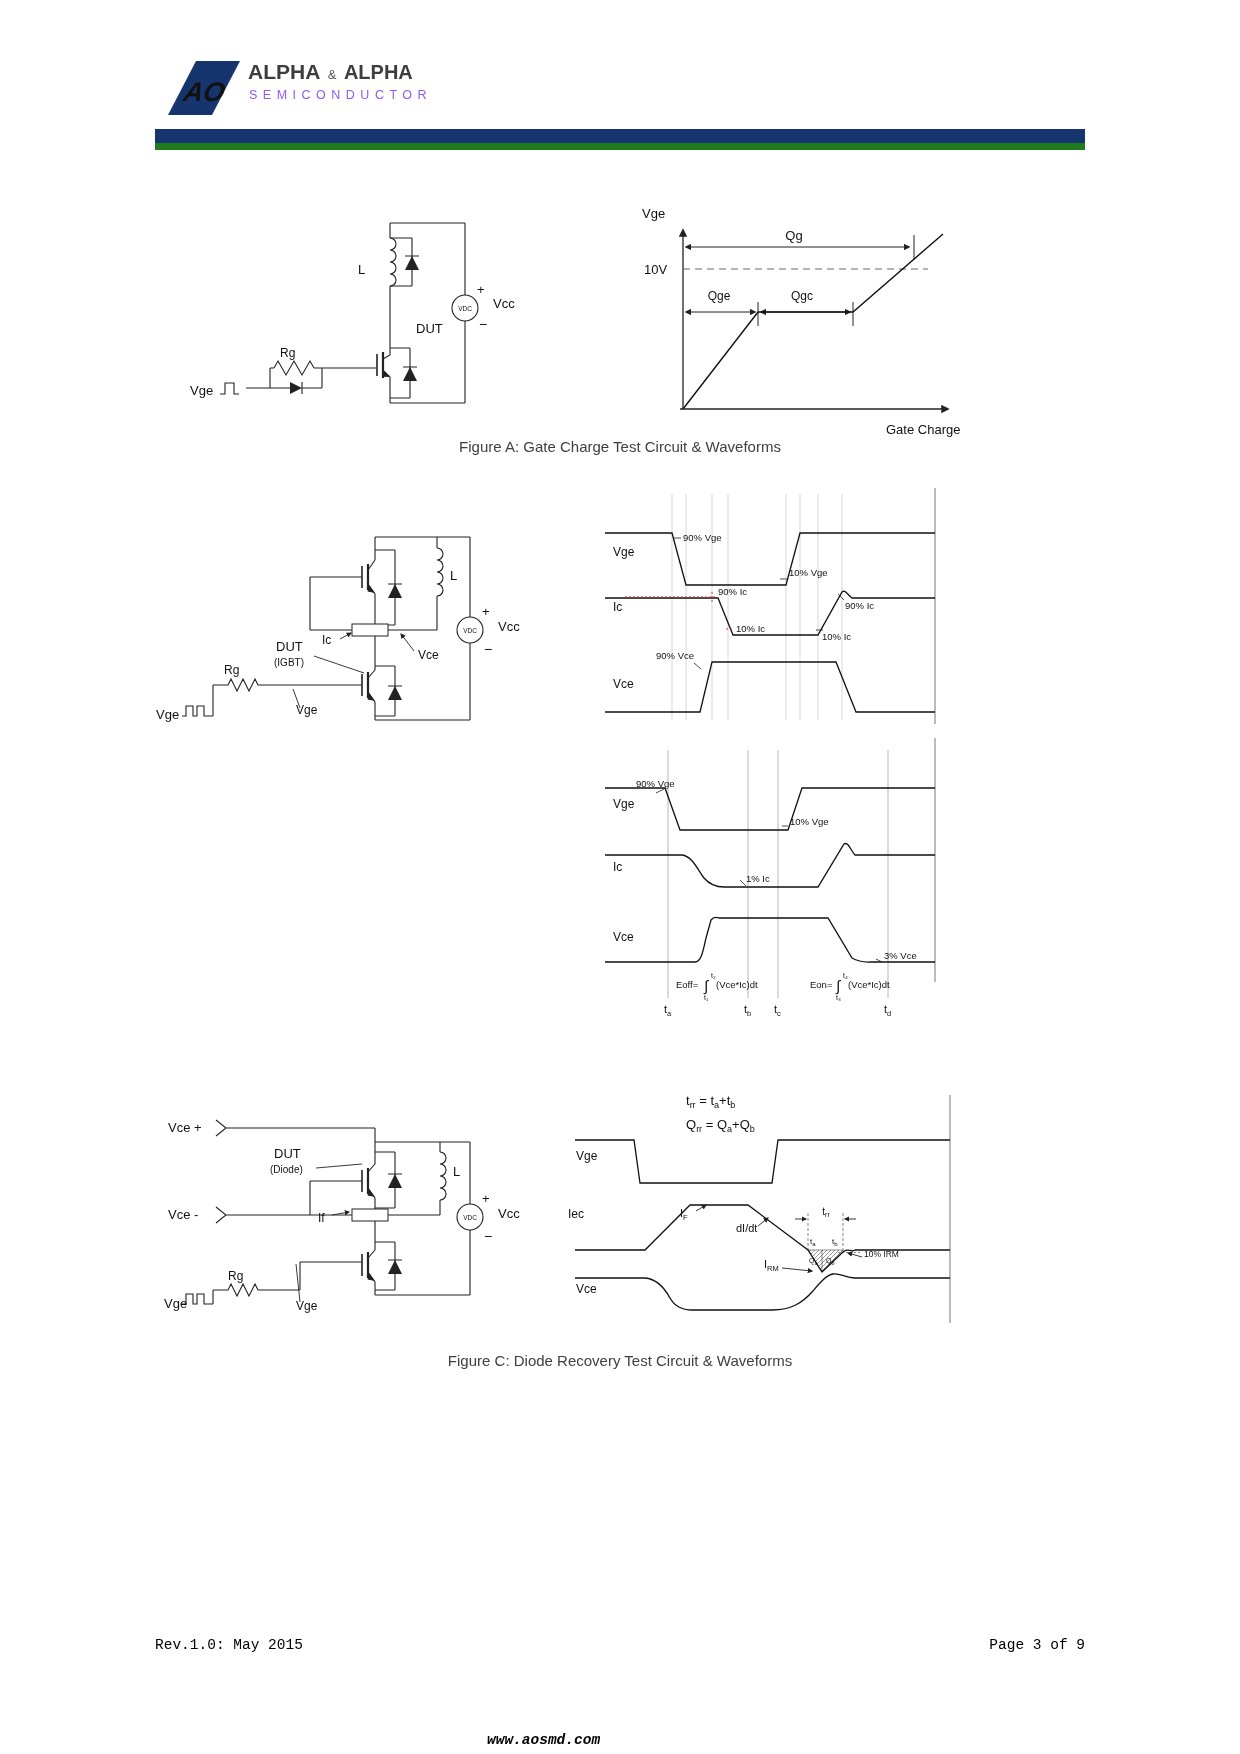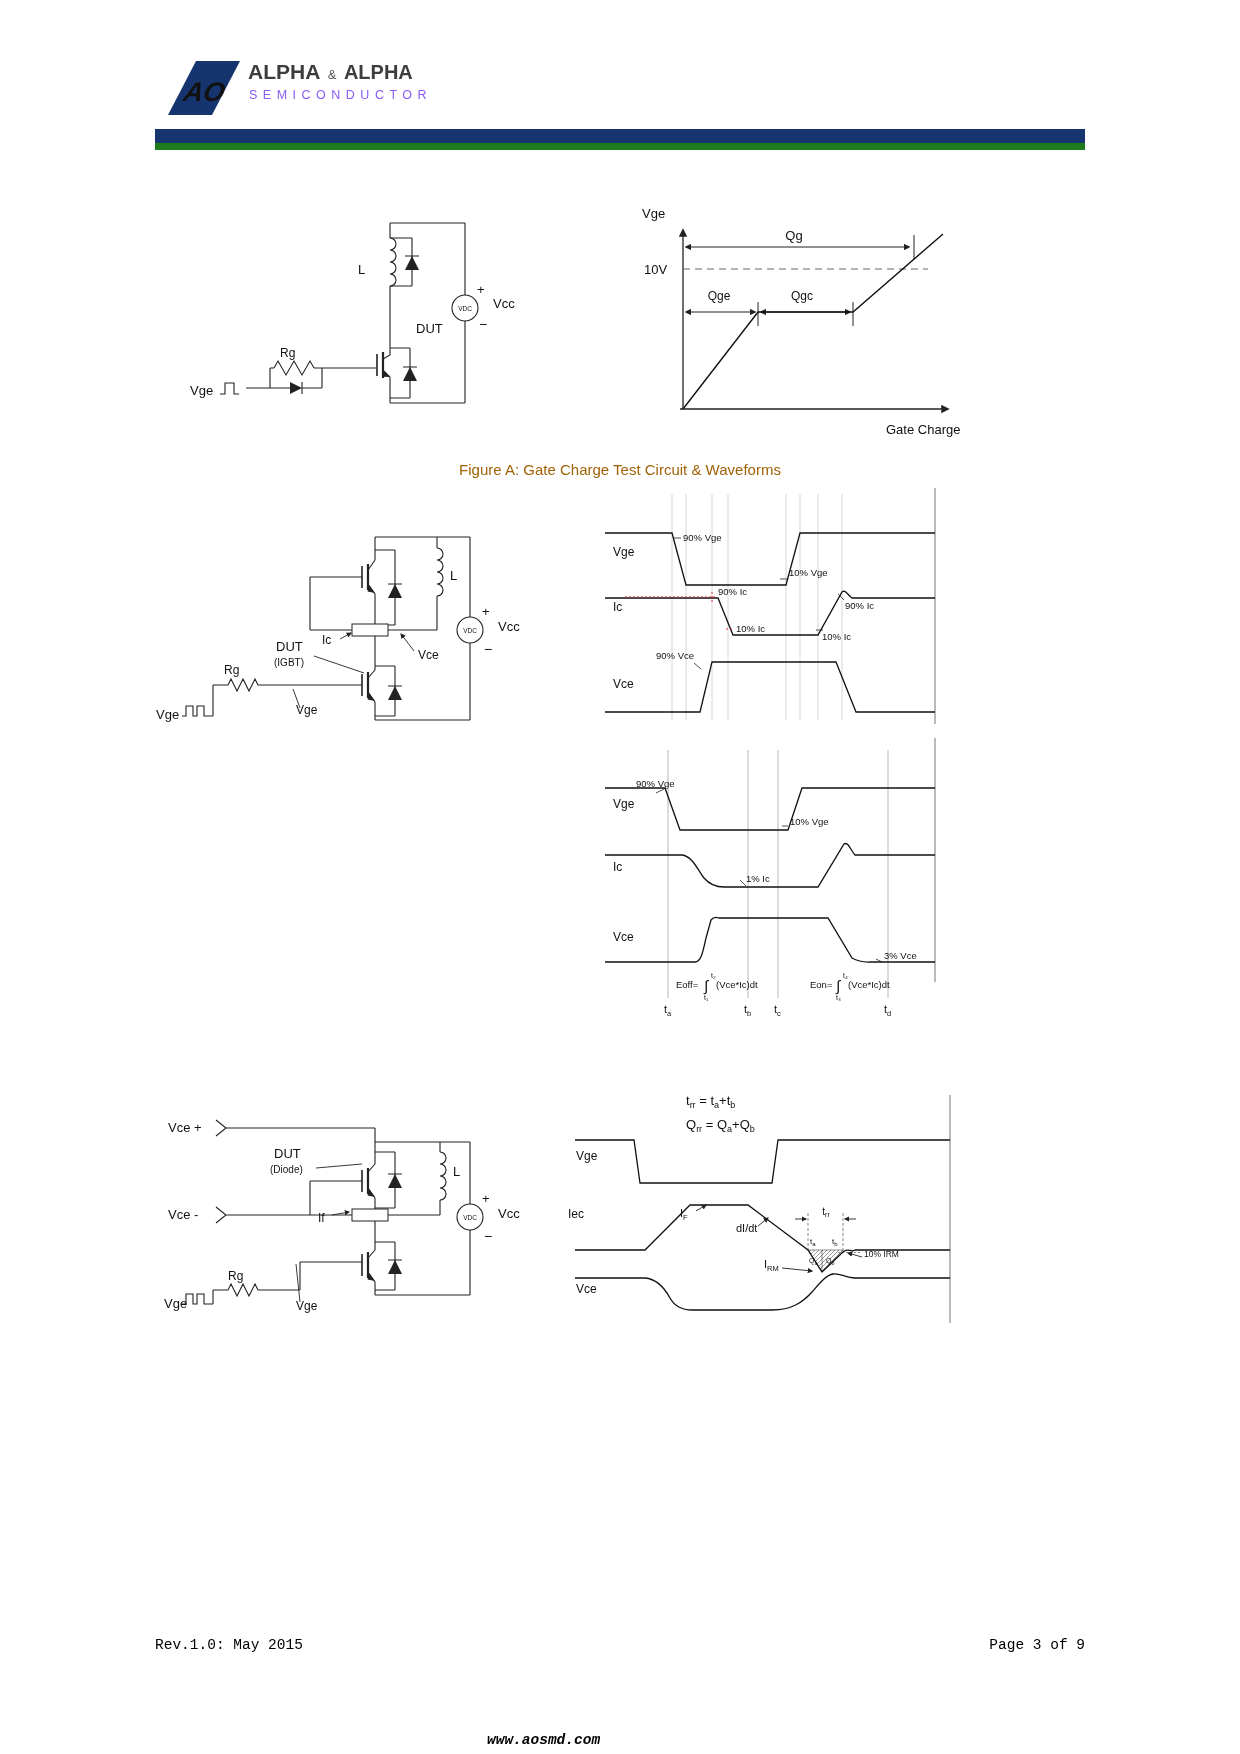--- a/index.html
+++ b/index.html
@@ -1,21 +1,21 @@
 <!DOCTYPE html>
 <html><head>
 <meta charset="utf-8">
 <style>
   html,body{margin:0;padding:0;background:#d8d8d8;}
   .page{position:relative;width:1240px;height:1754px;background:#ffffff;
         font-family:"Liberation Sans",sans-serif;color:#111;overflow:hidden;}
   .abs{position:absolute;}
   svg text{font-family:"Liberation Sans",sans-serif;fill:#111;}
   .caption{position:absolute;left:155px;width:930px;text-align:center;
-           font-size:15px;color:#a16207;margin-top:23px;}
+           font-size:15px;color:#404040;}
   .footer-text{font-size:14.5px;color:#000;font-family:Liberation Mono, monospace;}
 </style>
 </head>
 <body>
 
 <div class="page">
 
   <svg class="abs" style="left:162px;top:55px" width="84" height="66" viewBox="0 0 84 66">
     <polygon points="6,60 50,60 78,6 34,6" fill="#16356e"></polygon>
     <text x="30" y="46" font-size="27" font-weight="bold" font-style="italic" fill="#ffffff" transform="skewX(-12)">AO</text>
@@ -288,18 +288,19 @@
     <text x="176" y="147" font-size="11">dI/dt</text>
     <text x="266" y="130" font-size="10" text-anchor="middle"><tspan>t</tspan><tspan dy="2" font-size="7">rr</tspan></text>
     <text x="250" y="159" font-size="8"><tspan>t</tspan><tspan dy="1.5" font-size="6">a</tspan></text>
     <text x="272" y="159" font-size="8"><tspan>t</tspan><tspan dy="1.5" font-size="6">b</tspan></text>
     <text x="249" y="178" font-size="7"><tspan>Q</tspan><tspan dy="1.5" font-size="5.5">a</tspan></text>
     <text x="266" y="178" font-size="7"><tspan>Q</tspan><tspan dy="1.5" font-size="5.5">b</tspan></text>
     <text x="204" y="183" font-size="11"><tspan>I</tspan><tspan dy="2.5" font-size="7.5">RM</tspan></text>
     <text x="304" y="172" font-size="8.5">10% IRM</text>
   </svg>
 
+  <div class="caption" style="top:1352px">Figure C: Diode Recovery Test Circuit &amp; Waveforms</div>
 
   <div class="abs footer-text" style="left:155px;top:1637px">Rev.1.0: May 2015</div>
   <div class="abs footer-text" style="left:487px;top:1732px;font-weight:bold;font-style:italic">www.aosmd.com</div>
   <div class="abs footer-text" style="right:155px;top:1637px">Page 3 of 9</div>
 
 </div>
 
 </body></html>

